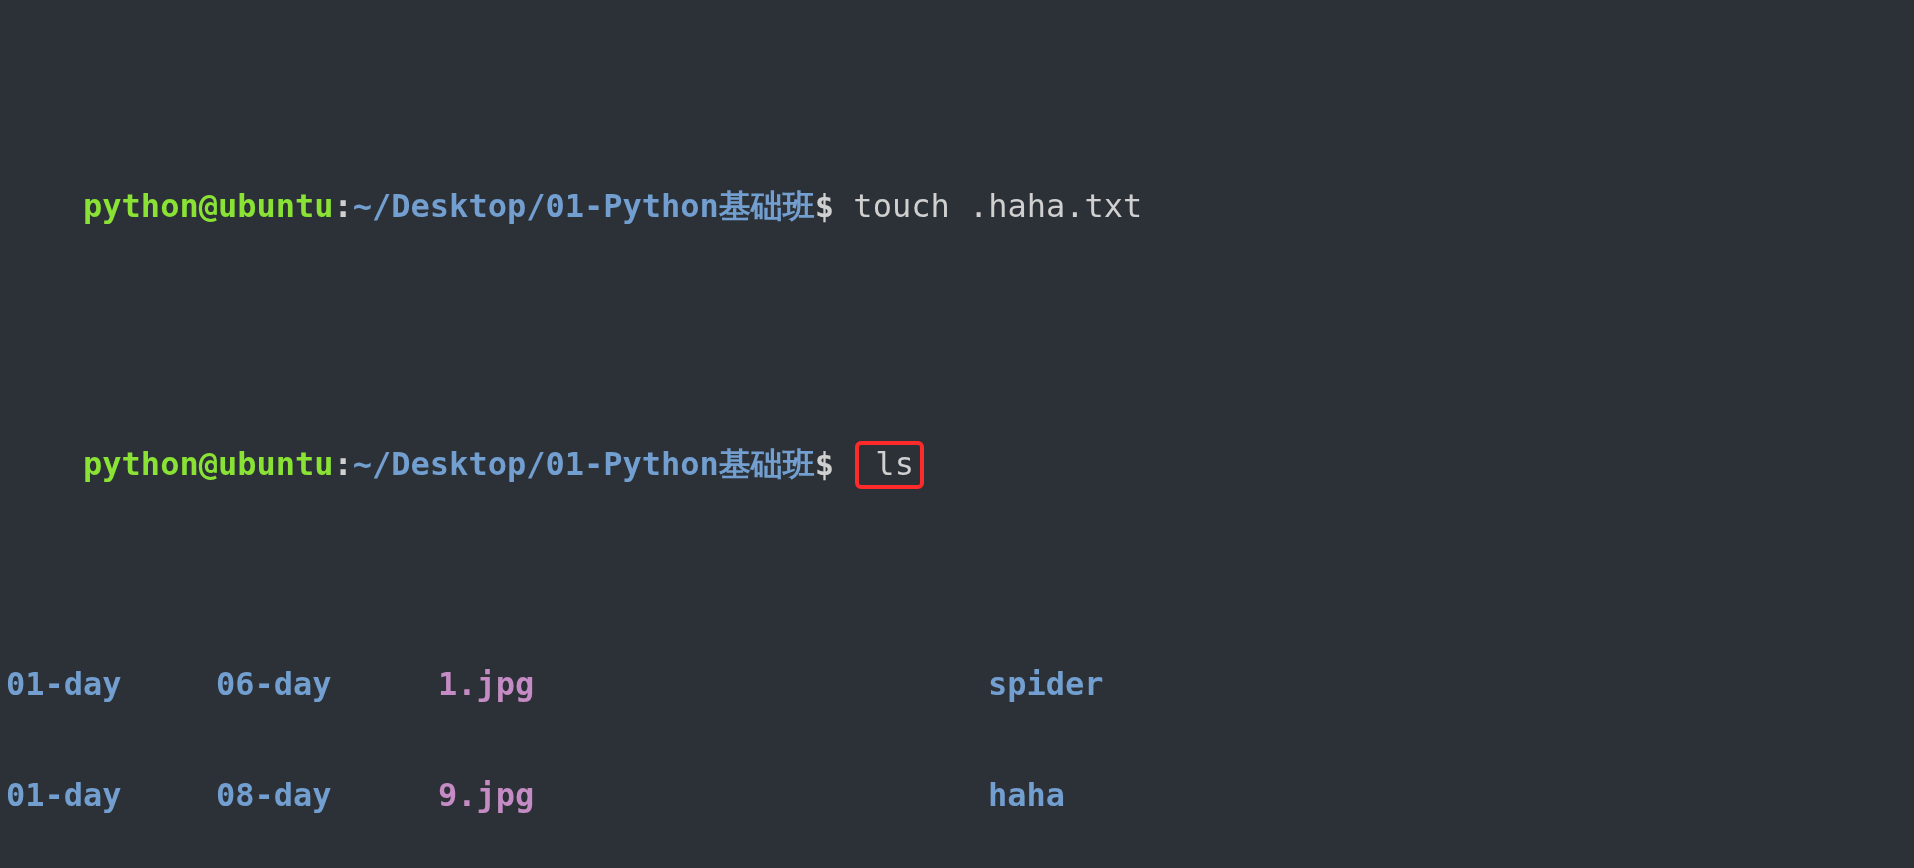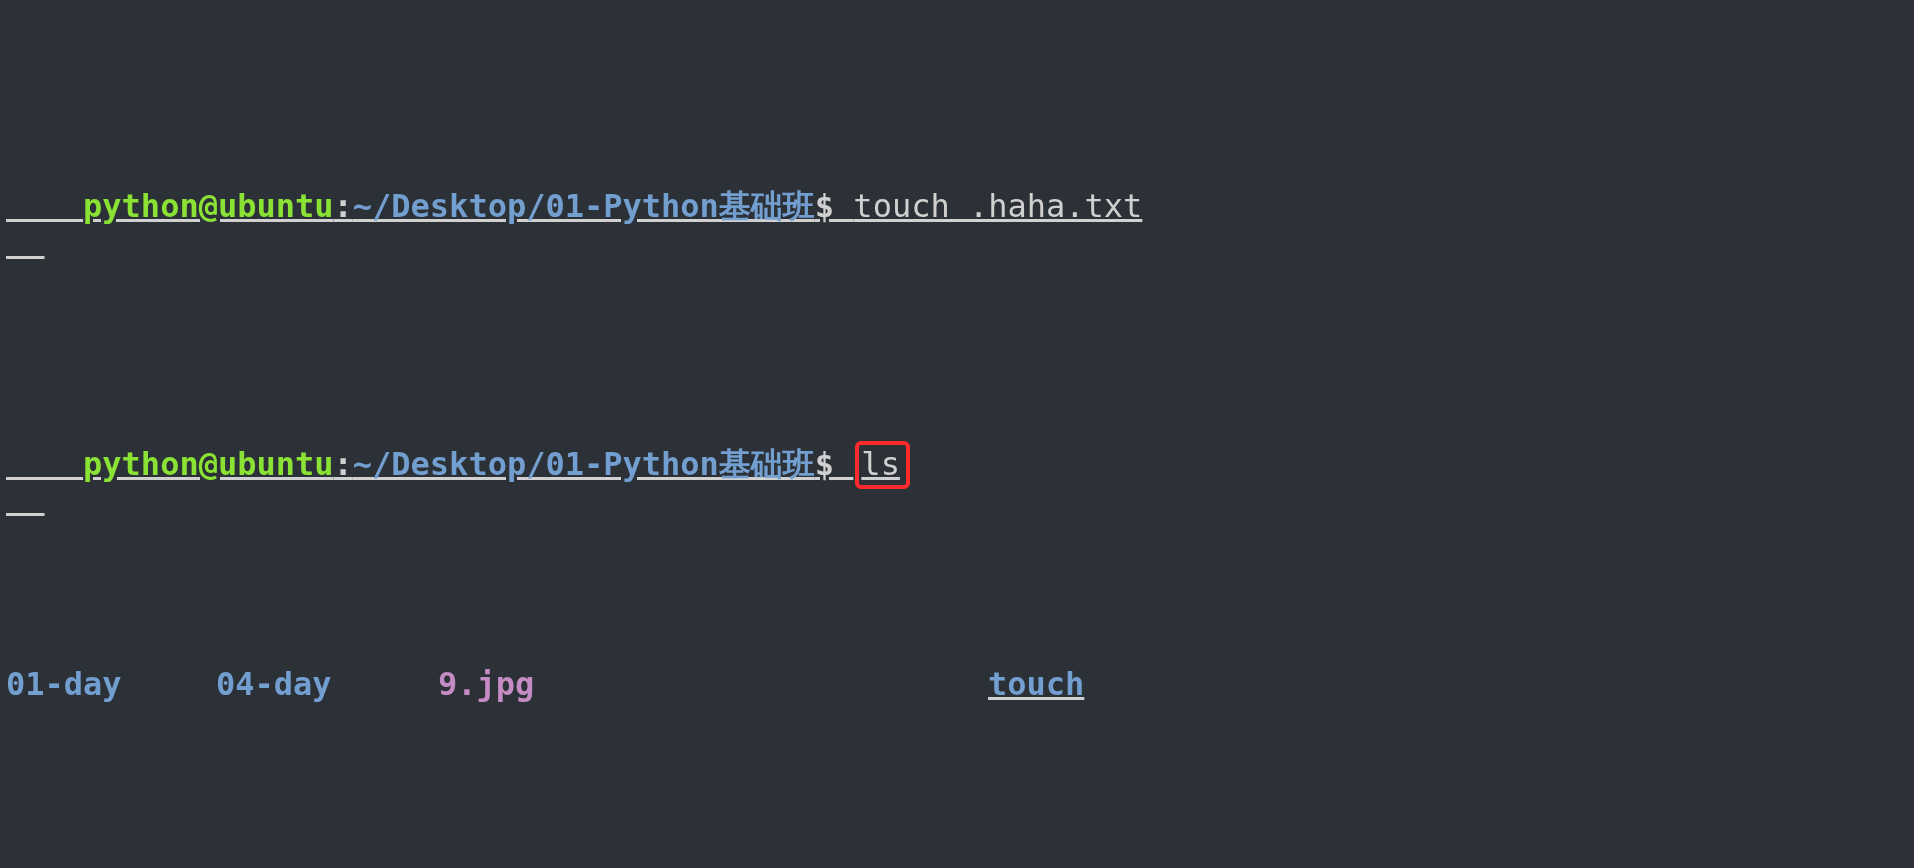--- a/index.html
+++ b/index.html
@@ -11,56 +11,57 @@
     font-family: "DejaVu Sans Mono", "Consolas", monospace;
     font-size: 32px;
     line-height: 1.15;
     color: #d0d0d0;
     overflow: hidden;
   }
   .terminal {
     padding: 4px 6px 6px 6px;
     white-space: pre;
   }
-  .line { display: block; text-decoration: underline; }
+  .line { display: block; }
   .user { color: #8ae234; font-weight: bold; }   
   .colon { color: #d0d0d0; font-weight: bold; }
   .path { color: #729fcf; font-weight: bold; }   
   .dollar { color: #d0d0d0; font-weight: bold; }
   .cmd { color: #d0d0d0; }
   .dir  { color: #729fcf; font-weight: bold; }   
   .img  { color: #c48bc4; font-weight: bold; }   
 
   .colpad { display: inline-block; }
 
   .redbox {
     border: 4px solid #ff2a2a;
     border-radius: 6px;
-    padding: 0 6px 2px 2px;
+    padding: 0 6px 2px 16px;
     margin-left: 2px;
     text-align: center;
   }
 </style>
 </head>
 <body>
 
 <div class="terminal">
 
   
   <span class="line">
     <span class="user">python@ubuntu</span><span class="colon">:</span><span class="path">~/Desktop/01-Python基础班</span><span class="dollar">$ </span><span class="cmd">touch .haha.txt</span>
   </span>
 
   
   <span class="line">
     <span class="user">python@ubuntu</span><span class="colon">:</span><span class="path">~/Desktop/01-Python基础班</span><span class="dollar">$ </span><span class="cmd redbox">ls</span>
   </span>
 
   
-  <span class="line"><span class="colpad" style="width:210px"><span class="dir">01-day</span></span><span class="colpad" style="width:222px"><span class="dir">04-day</span></span><span class="colpad" style="width:550px"><span class="img">9.jpg</span></span><span class="dir">touch</span></span>
+  <span class="line"><span class="colpad" style="width:210px"><span class="dir">01-day</span></span><span class="colpad" style="width:222px"><span class="dir">06-day</span></span><span class="colpad" style="width:550px"><span class="img">1.jpg</span></span><span class="dir">spider</span></span>
+  <span class="line"><span class="colpad" style="width:210px"><span class="dir">01-day</span></span><span class="colpad" style="width:222px"><span class="dir">08-day</span></span><span class="colpad" style="width:550px"><span class="img">9.jpg</span></span><span class="dir">haha</span></span>
   
   
   
   
 
   
   
   
 
   

